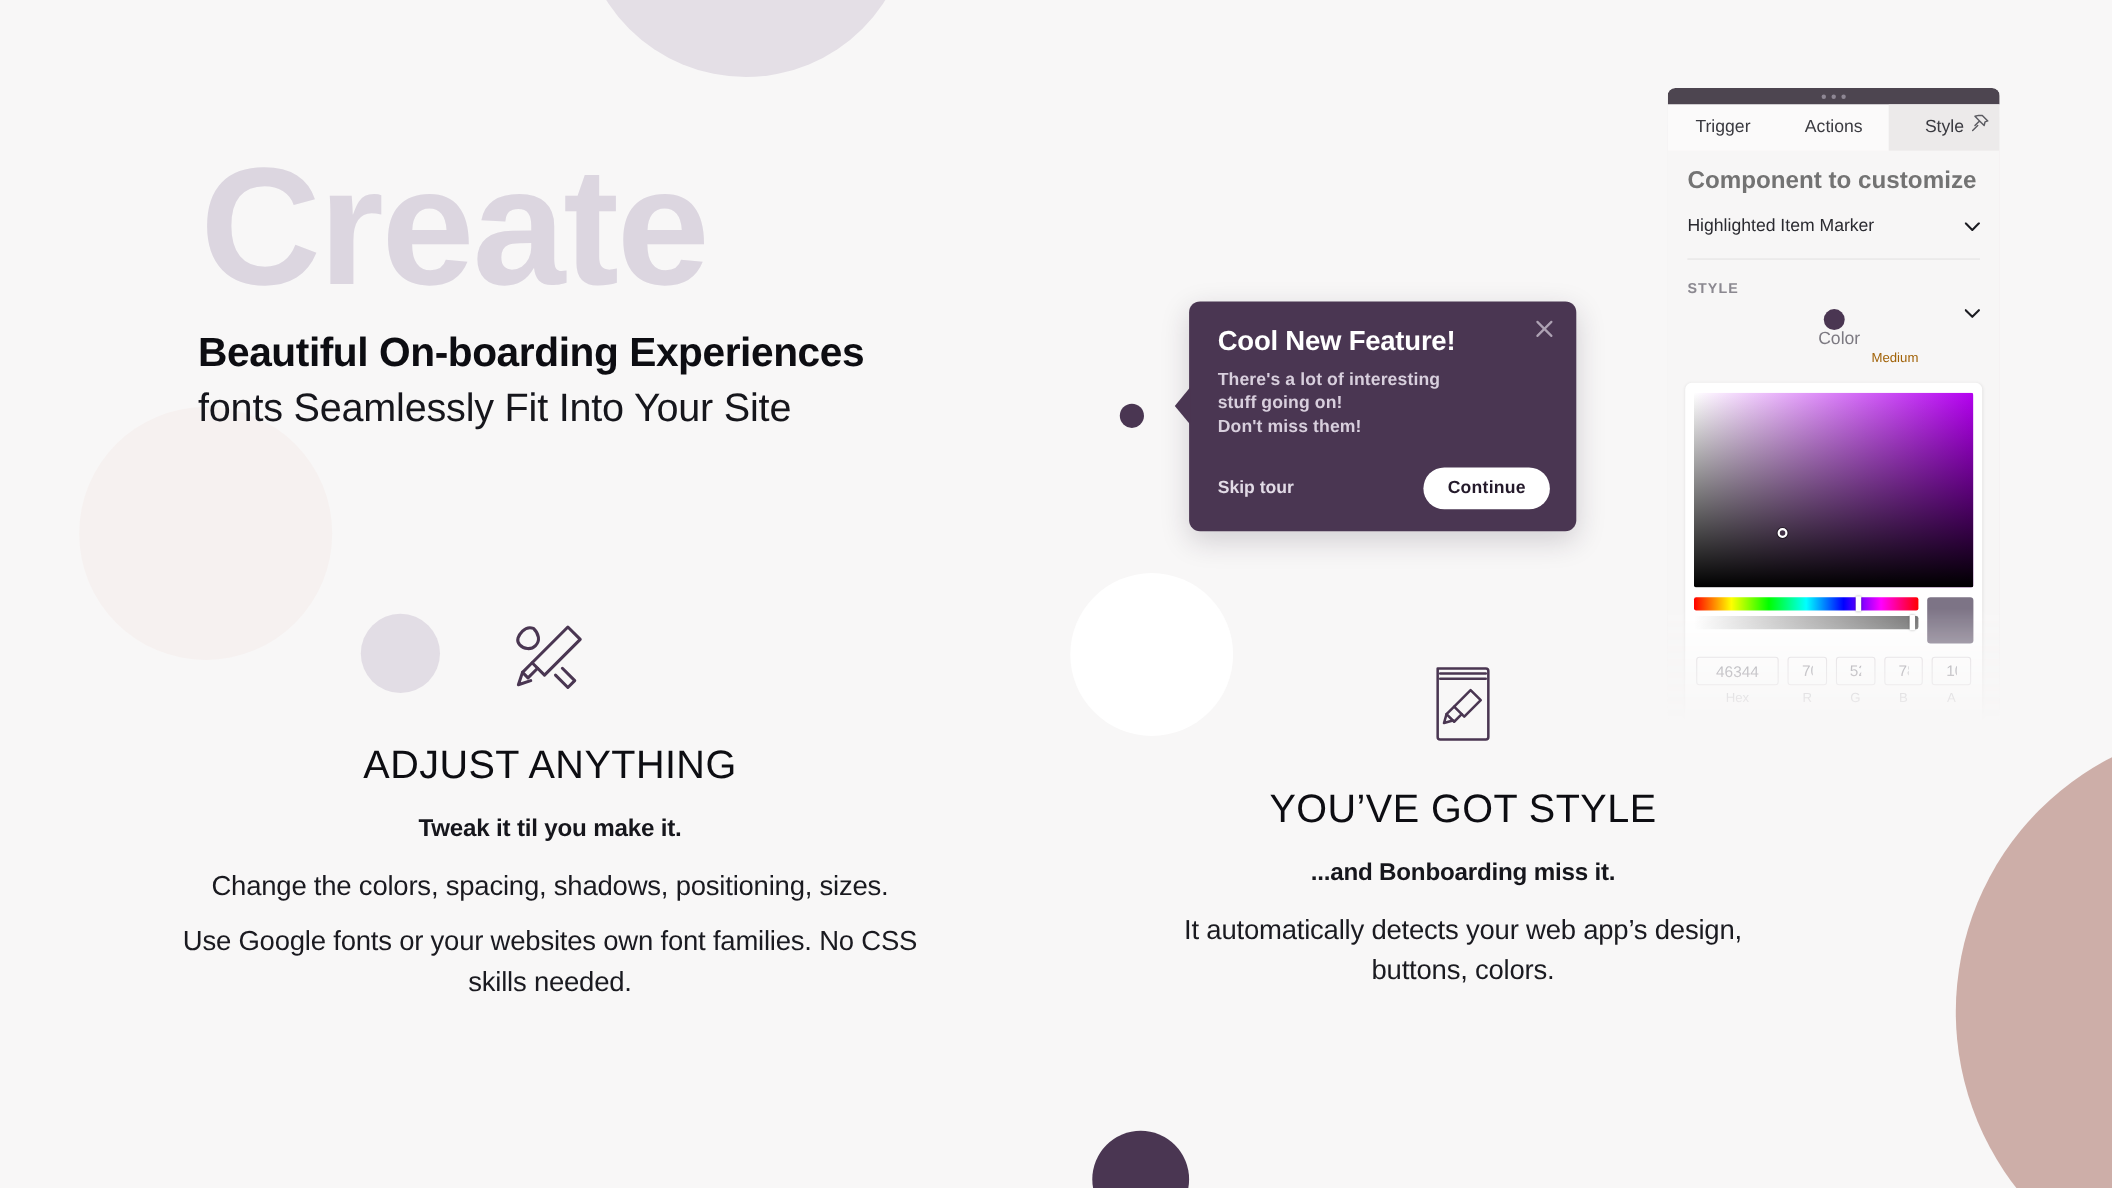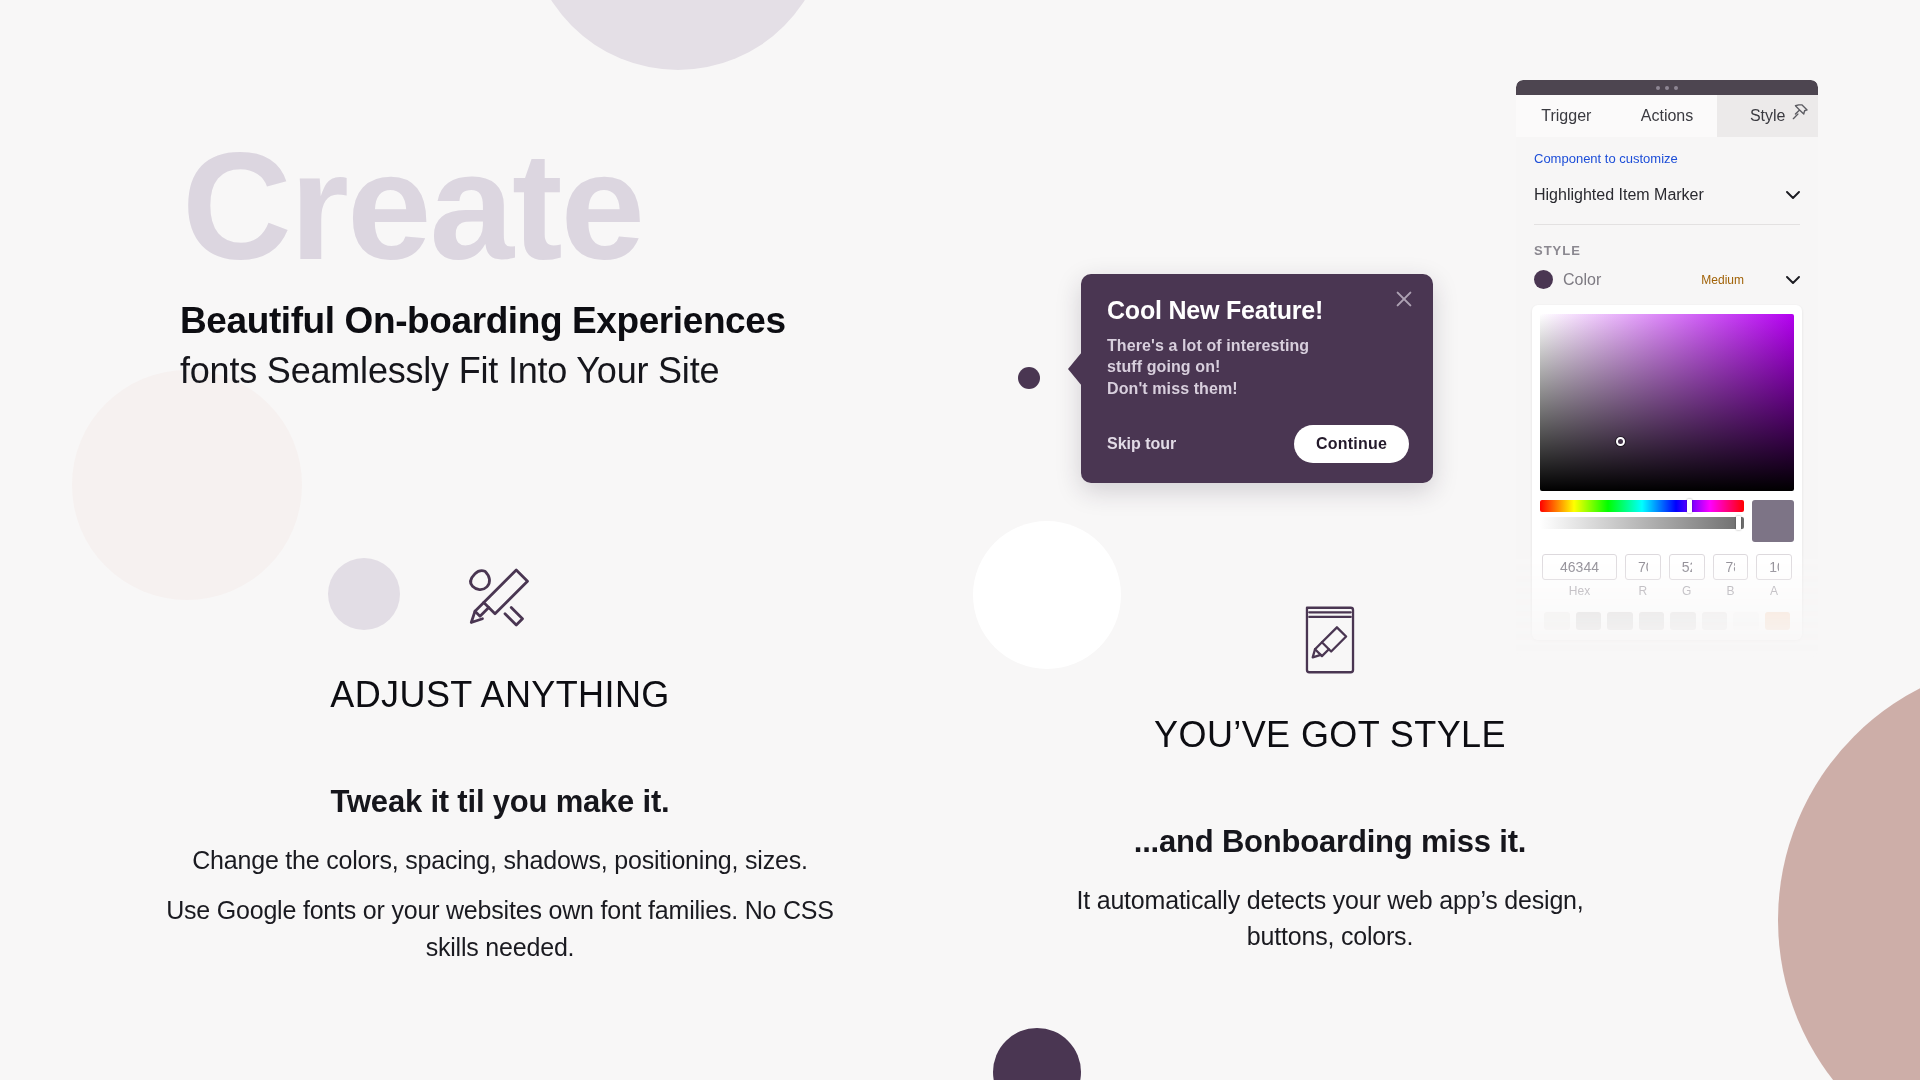--- a/index.html
+++ b/index.html
@@ -39,22 +39,22 @@
   }
 
   
   .feature { position: absolute; text-align: center; }
   .feature-icon { height: 80px; display: flex; align-items: center; justify-content: center; }
   .feature-title {
     font-size: 36px; font-weight: 400; color: #0d0d12;
     letter-spacing: 0.4px; margin-top: 34px;
   }
   .feature-lead {
-    font-size: 31px; font-weight: 700; color: #16161c;
-    margin-top: 68px; letter-spacing: -0.2px;
+    font-size: 22px; font-weight: 700; color: #16161c;
+    margin-top: 24px; letter-spacing: -0.2px;
   }
   .feature-body {
     font-size: 25px; font-weight: 400; color: #1a1a20;
     line-height: 1.45; margin-top: 22px; letter-spacing: -0.2px;
   }
   .feature-body + .feature-body { margin-top: 14px; }
 
   #feature-adjust { left: 160px; top: 560px; width: 680px; }
   #feature-style  { left: 1030px; top: 600px; width: 600px; }
 
@@ -119,31 +119,31 @@
   }
   .panel-titlebar i { width: 4px; height: 4px; border-radius: 50%; background: #8e8794; display: block; }
   .panel-tabs { display: flex; position: relative; background: #fbfafa; height: 42px; }
   .panel-tab {
     flex: 1; display: flex; align-items: center; justify-content: center;
     font-size: 16px; color: #3a3a40; cursor: pointer;
   }
   .panel-tab.active { background: #eceaea; }
   .pin-icon { position: absolute; right: 8px; top: 7px; width: 20px; height: 20px; cursor: pointer; }
   .panel-section { padding: 14px 18px 0 18px; }
-  .panel-label { font-size: 13px; font-weight: 400; color: #1d4ed8; }
+  .panel-label { font-size: 22px; font-weight: 700; color: #737373; }
   .panel-select {
     display: flex; align-items: center; justify-content: space-between;
     margin-top: 20px; cursor: pointer;
   }
   .panel-select span { font-size: 16px; color: #2a2a30; }
   .chev { width: 14px; height: 8px; }
   .panel-divider { height: 1px; background: #e3e1e1; margin: 20px 0 0 0; }
   .style-head { font-size: 13px; font-weight: 700; letter-spacing: 1px; color: #8b8890; padding: 18px 18px 0; }
   .color-row {
-    display: flex; align-items: center; padding: 12px 18px 0;
+    display: flex; align-items: center; padding: 12px 18px 0; flex-direction: column;
   }
   .swatch-dot { width: 19px; height: 19px; border-radius: 50%; background: #4a3652; }
   .color-word { font-size: 16px; color: #7d7a82; margin-left: 10px; }
   .color-size { font-size: 12px; color: #a16207; margin-left: auto; margin-right: 56px; }
   .picker-card {
     margin: 16px 16px 0; background: #fff; border-radius: 6px; padding: 9px 8px 10px;
     box-shadow: 0 1px 3px rgba(0,0,0,.09);
   }
   .sat-area {
     height: 177px; border-radius: 2px; position: relative;

